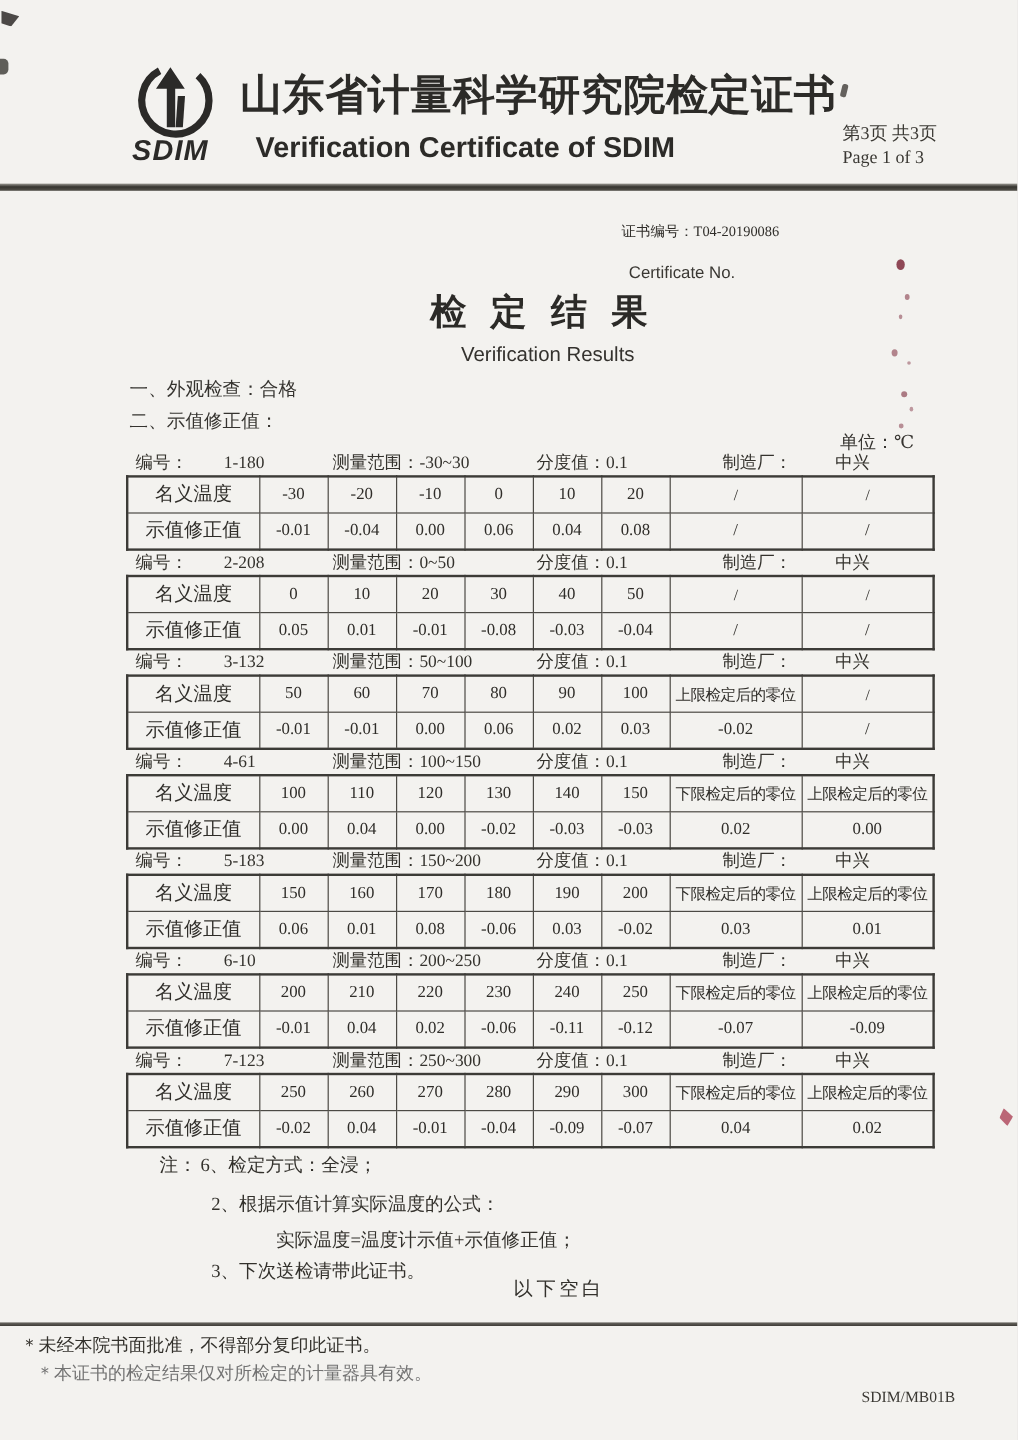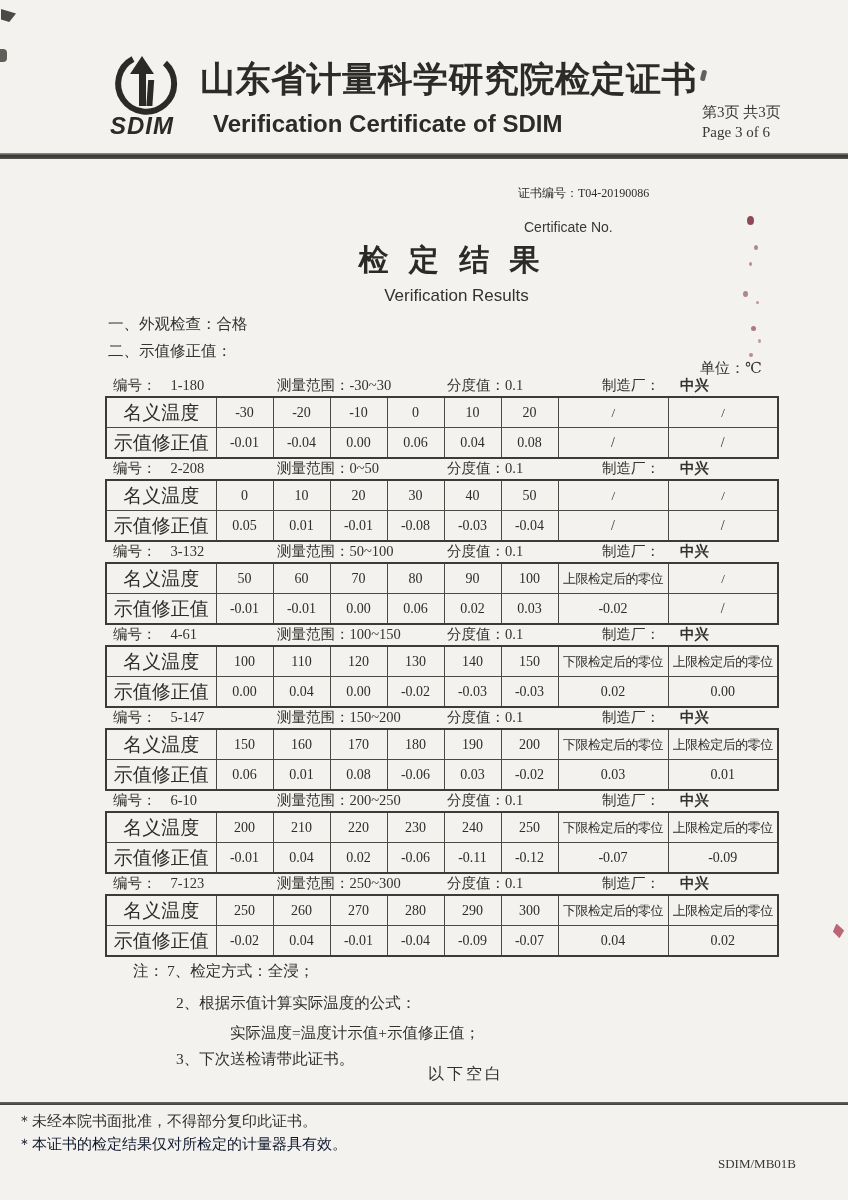--- a/index.html
+++ b/index.html
@@ -34,44 +34,44 @@
   .res-sub{position:absolute;left:0;right:0;top:286px;text-align:center;padding-left:65px;
     font-family:"Liberation Sans","DejaVu Sans",sans-serif;font-size:17px;color:#34322e;}
   .item1{position:absolute;left:108px;top:314px;font-size:15.5px;}
   .item2{position:absolute;left:108px;top:341px;font-size:15.5px;}
   .unit{position:absolute;left:700px;top:359px;font-size:15px;}
   
   .tables-host{position:absolute;left:105px;top:376px;width:672px;}
   .tblock{height:83px;}
   .meta-row{position:relative;height:20px;font-size:14.5px;color:#34322d;}
   .meta-row .m1{position:absolute;left:8px;}
-  .meta-row .m1 b{font-weight:normal;margin-left:14px;}
+  .meta-row .m1 b{font-weight:normal;margin-left:30px;}
   .meta-row .m2{position:absolute;left:172px;}
   .meta-row .m3{position:absolute;left:342px;}
   .meta-row .m4{position:absolute;left:497px;}
-  .meta-row .m4 b{font-weight:bold;margin-left:20px;}
+  .meta-row .m4 b{font-weight:normal;margin-left:36px;}
   table.vtab{border-collapse:collapse;table-layout:fixed;width:672px;
     border:2px solid #3c3b37;}
   table.vtab td{border:1px solid #4c4a45;height:29px;text-align:center;
     font-size:14px;color:#2f2d29;padding:0;overflow:hidden;white-space:nowrap;}
-  table.vtab td.lbl{font-size:19px;margin-top:11px;}
+  table.vtab td.lbl{font-size:16px;margin-top:11px;}
   table.vtab td.zero{font-size:13px;letter-spacing:-0.5px;}
   
   .note{position:absolute;font-size:15.5px;color:#33312c;white-space:nowrap;}
   .n0{left:133px;top:961px;}
   .n1{left:167px;top:961px;}
   .n2{left:176px;top:993px;}
   .n3{left:230px;top:1023px;}
   .n4{left:176px;top:1049px;}
   .nend{left:428px;top:1064px;letter-spacing:3px;font-size:16px;}
   
   .rule-thin{position:absolute;left:0;top:1102px;width:848px;height:2.5px;
     background:linear-gradient(to bottom,#6a6862,#3e3c37);}
   .f1{position:absolute;left:17px;top:1112px;font-size:15px;color:#33312c;}
-  .f2{position:absolute;left:17px;top:1135px;font-size:15px;color:#0f172a;}
+  .f2{position:absolute;left:30px;top:1135px;font-size:15px;color:#737373;}
   .fcode{position:absolute;left:718px;top:1156px;font-size:13px;color:#3a3833;}
   
   .art{position:absolute;pointer-events:none;}
   .a-corner{left:1px;top:9px;width:15px;height:13px;background:#2e2c29;
     clip-path:polygon(0 0,100% 35%,55% 100%,0 80%);opacity:.85;}
   .a-edge{left:0;top:49px;width:7px;height:13px;background:#3a3833;border-radius:0 4px 4px 0;opacity:.8;}
   .a-tick{left:701px;top:70px;width:5px;height:11px;background:#4a4843;border-radius:2px;transform:rotate(14deg);opacity:.85;}
   .speck{background:#7c2a3b;border-radius:50%;}
   .s1{left:747px;top:216px;width:7px;height:9px;opacity:.85;}
   .s2{left:754px;top:245px;width:4px;height:5px;opacity:.55;}
@@ -98,21 +98,21 @@
       <rect x="47" y="26" width="6" height="26" fill="#2b2a28" transform="skewX(-4)"></rect>
     </svg>
     <div class="logo-text">SDIM</div>
   </div>
 
   <div class="title-zh">山东省计量科学研究院检定证书</div>
   <div class="title-en">Verification Certificate of SDIM</div>
 
   <div class="page-info">
     <div>第3页 共3页</div>
-    <div>Page 3  of 6</div>
+    <div>Page 1  of 3</div>
   </div>
 
   <div class="rule-thick"></div>
 
   <div class="cert-line"><span>证书编号：</span><span>T04-20190086</span></div>
   <div class="cert-en">Certificate No.</div>
 
   <div class="res-title">检 定 结 果</div>
   <div class="res-sub">Verification Results</div>
   <div class="item1">一、外观检查：合格</div>
@@ -300,21 +300,21 @@
             <td>-0.03</td>
             <td>0.02</td>
             <td>0.00</td>
           </tr>
         </tbody>
         </table>
       </div>
 
       <div class="tblock">
         <div class="meta-row">
-          <span class="m1"><span>编号：</span><b>5-147</b></span>
+          <span class="m1"><span>编号：</span><b>5-183</b></span>
           <span class="m2"><span>测量范围：</span><span>150~200</span></span>
           <span class="m3"><span>分度值：</span><span>0.1</span></span>
           <span class="m4"><span>制造厂：</span><b>中兴</b></span>
         </div>
         <table class="vtab">
           <colgroup>
             <col style="width:110px">
             <col style="width:57px">
             <col style="width:57px">
             <col style="width:57px">
@@ -438,21 +438,21 @@
             <td>-0.07</td>
             <td>0.04</td>
             <td>0.02</td>
           </tr>
         </tbody>
         </table>
       </div>
     </div>
 
   <div class="note n0">注：</div>
-  <div class="note n1">7、检定方式：全浸；</div>
+  <div class="note n1">6、检定方式：全浸；</div>
   <div class="note n2">2、根据示值计算实际温度的公式：</div>
   <div class="note n3">实际温度=温度计示值+示值修正值；</div>
   <div class="note n4">3、下次送检请带此证书。</div>
   <div class="note nend">以下空白</div>
 
   <div class="rule-thin"></div>
   <div class="f1">＊未经本院书面批准，不得部分复印此证书。</div>
   <div class="f2">＊本证书的检定结果仅对所检定的计量器具有效。</div>
   <div class="fcode">SDIM/MB01B</div>
 

